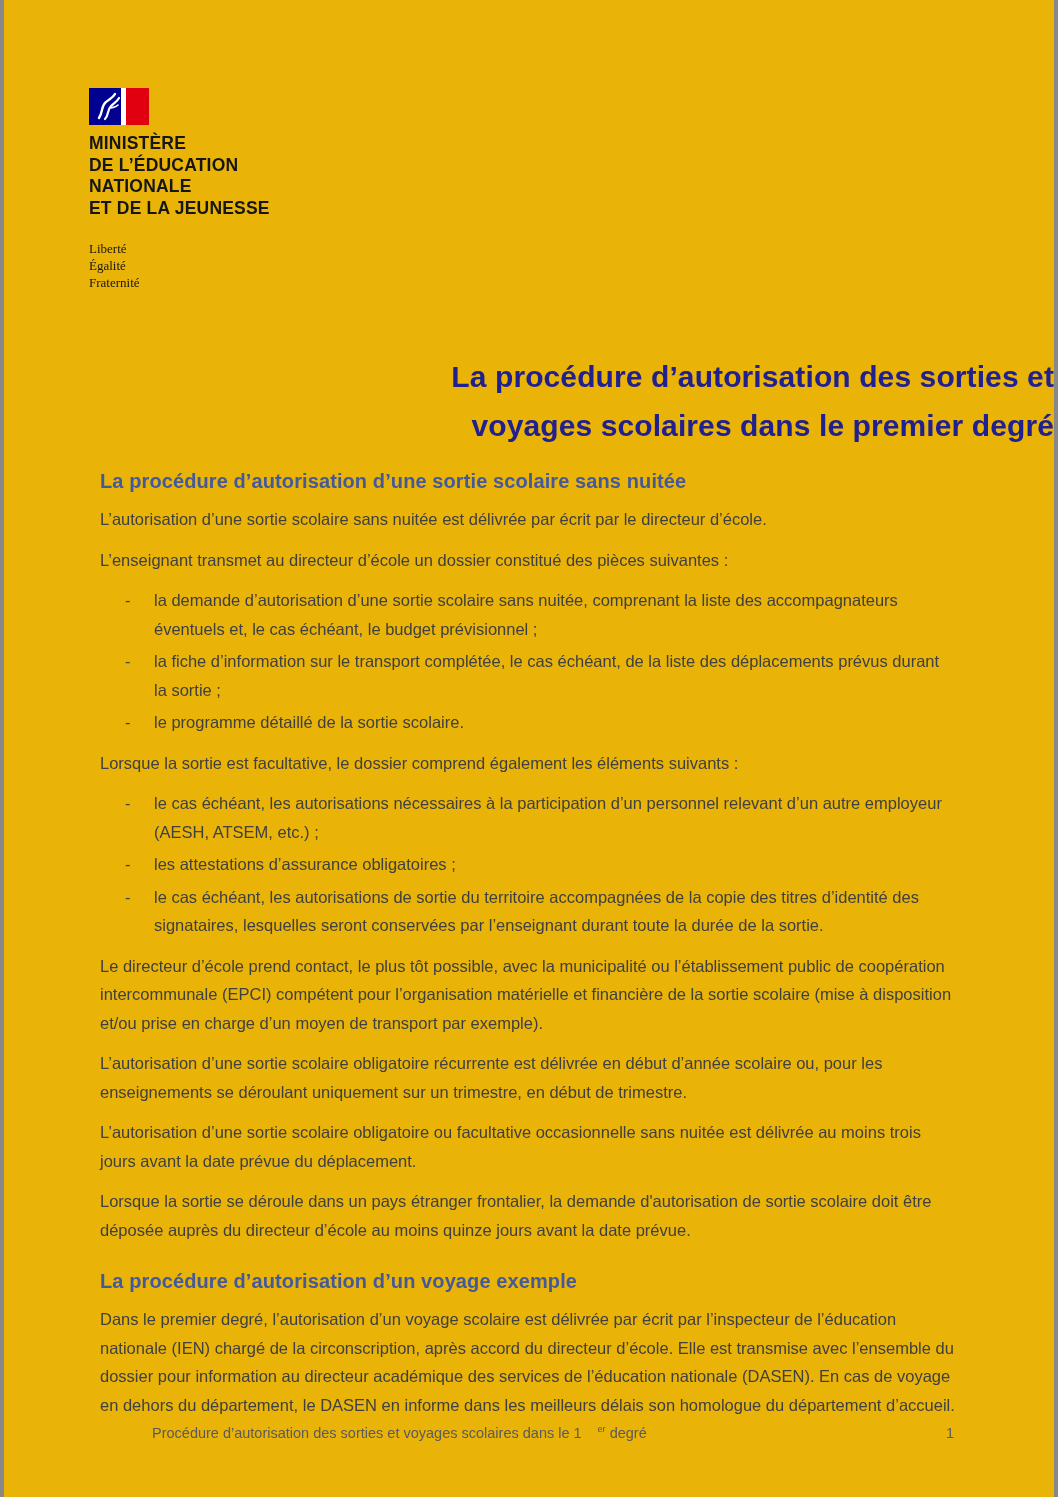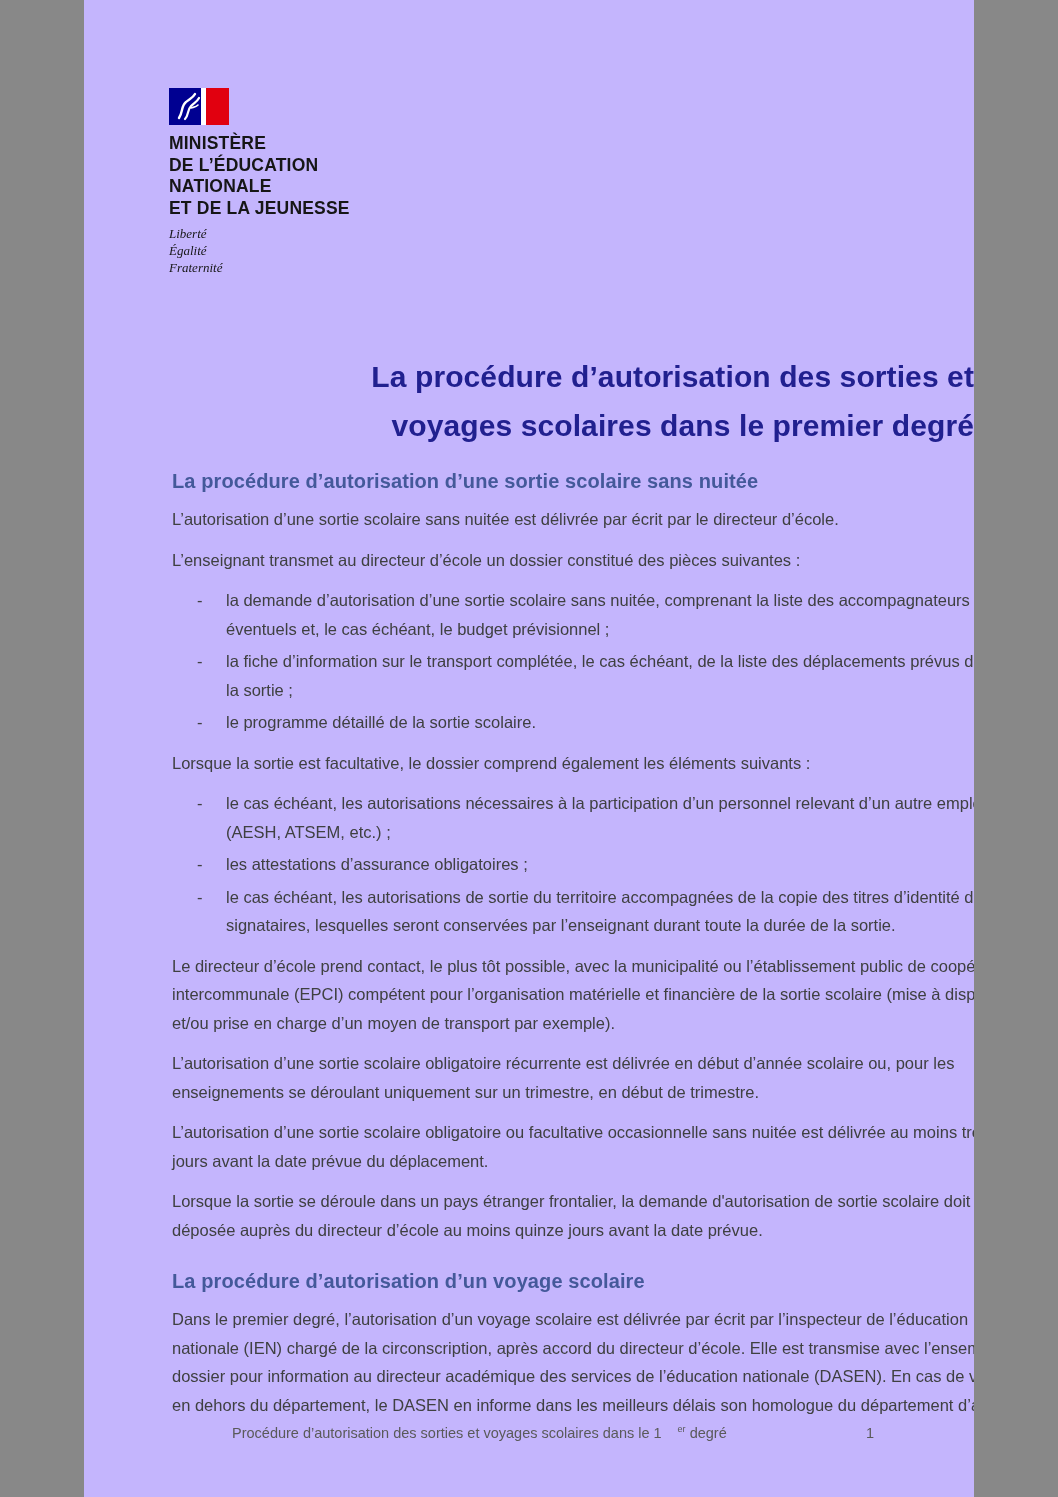--- a/index.html
+++ b/index.html
@@ -1,21 +1,21 @@
 <!DOCTYPE html>
 <html><head>
 <meta charset="utf-8">
 <style>
   html, body { margin: 0; padding: 0; background: #888; }
   .page {
     position: relative;
-    width: 890px;
+    width: 1050px;
     height: 1497px;
     margin: 0 auto;
-    background: #c4b5fd;
+    background: #eab308;
     font-family: "Liberation Sans", sans-serif;
     overflow: hidden;
   }
 
   
   .logo-block { position: absolute; left: 85px; top: 88px; }
   .flag { display: flex; width: 60px; height: 37px; }
   .flag-blue { width: 32px; height: 100%; background: #000091; position: relative; overflow: hidden; }
   .flag-gap { width: 5px; height: 100%; background: #ffffff; }
   .flag-red { width: 23px; height: 100%; background: #e1000f; }
@@ -23,23 +23,22 @@
   .ministry-name {
     margin-top: 8px;
     font-weight: bold;
     color: #161616;
     font-size: 17.5px;
     line-height: 21.5px;
     letter-spacing: 0.2px;
     white-space: pre-line;
   }
   .motto {
-    margin-top: 6px;
+    margin-top: 21px;
     font-family: "Liberation Serif", serif;
-    font-style: italic;
     color: #161616;
     font-size: 13px;
     line-height: 17px;
   }
 
   
   .doc-title {
     position: absolute;
     left: 0; right: 0;
     top: 352px;
@@ -47,21 +46,21 @@
     color: #21208f;
     font-size: 30px;
     font-weight: bold;
     line-height: 49px;
     letter-spacing: 0.1px;
   }
 
   
   .content {
     position: absolute;
-    left: 88px;
+    left: 96px;
     top: 468px;
     width: 860px;
     color: #3f4041;
     font-size: 16.5px;
     line-height: 28.5px;
   }
   .content h2 {
     margin: 0 0 10px 0;
     color: #44599a;
     font-size: 20px;
@@ -154,21 +153,21 @@
       <li>le cas échéant, les autorisations nécessaires à la participation d’un personnel relevant d’un autre employeur (AESH, ATSEM, etc.) ;</li>
       <li>les attestations d’assurance obligatoires ;</li>
       <li>le cas échéant, les autorisations de sortie du territoire accompagnées de la copie des titres d’identité des signataires, lesquelles seront conservées par l’enseignant durant toute la durée de la sortie.</li>
     </ul>
 
     <p>Le directeur d’école prend contact, le plus tôt possible, avec la municipalité ou l’établissement public de coopération intercommunale (EPCI) compétent pour l’organisation matérielle et financière de la sortie scolaire (mise à disposition et/ou prise en charge d’un moyen de transport par exemple).</p>
     <p>L’autorisation d’une sortie scolaire obligatoire récurrente est délivrée en début d’année scolaire ou, pour les enseignements se déroulant uniquement sur un trimestre, en début de trimestre.</p>
     <p>L’autorisation d’une sortie scolaire obligatoire ou facultative occasionnelle sans nuitée est délivrée au moins trois jours avant la date prévue du déplacement.</p>
     <p>Lorsque la sortie se déroule dans un pays étranger frontalier, la demande d'autorisation de sortie scolaire doit être déposée auprès du directeur d’école au moins quinze jours avant la date prévue.</p>
 
-    <h2 class="second">La procédure d’autorisation d’un voyage scolaire</h2>
+    <h2 class="second">La procédure d’autorisation d’un voyage exemple</h2>
 
     <p>Dans le premier degré, l’autorisation d’un voyage scolaire est délivrée par écrit par l’inspecteur de l’éducation nationale (IEN) chargé de la circonscription, après accord du directeur d’école. Elle est transmise avec l’ensemble du dossier pour information au directeur académique des services de l’éducation nationale (DASEN). En cas de voyage en dehors du département, le DASEN en informe dans les meilleurs délais son homologue du département d’accueil.</p>
 
   </div>
 
   <div class="footer">
     <div><span>Procédure d’autorisation des sorties et voyages scolaires dans le 1</span><sup>er</sup><span> degré</span></div>
     <div>1</div>
   </div>
 

